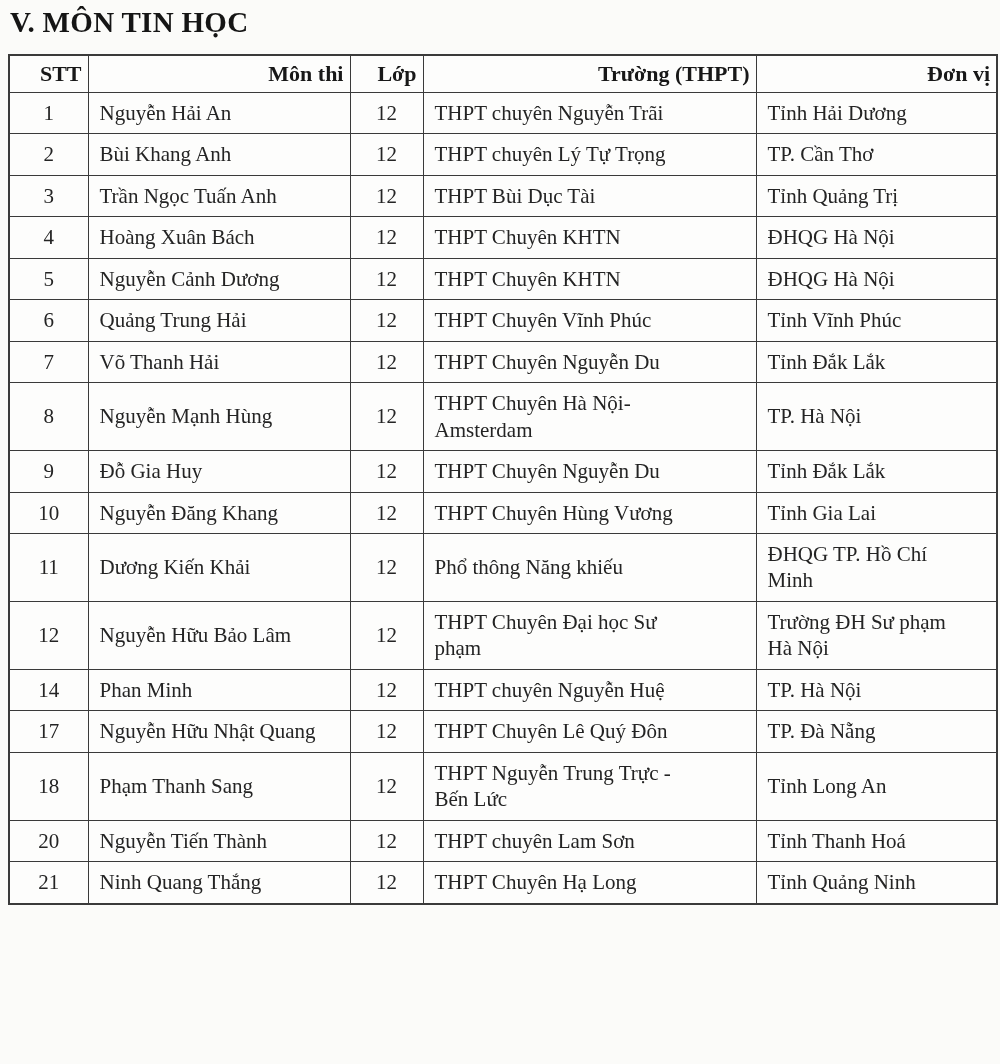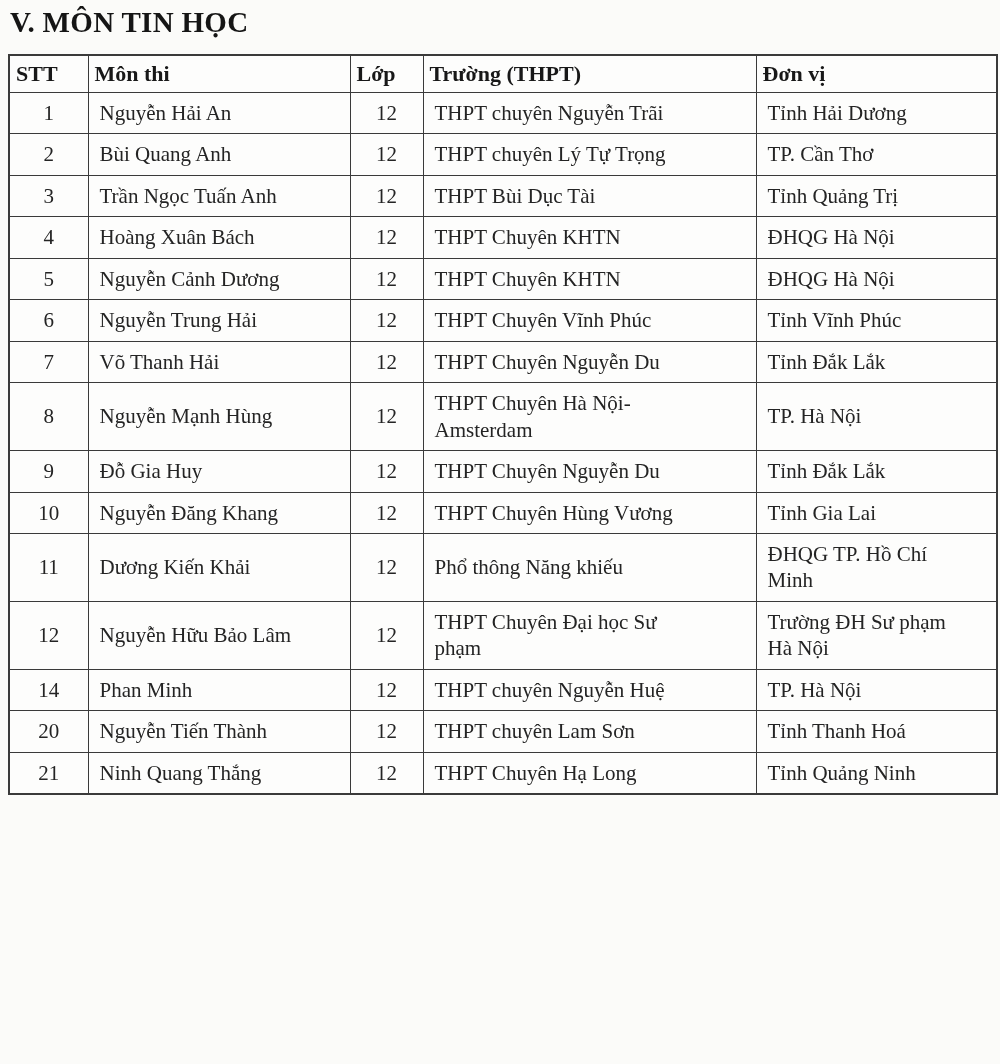--- a/index.html
+++ b/index.html
@@ -35,21 +35,21 @@
   }
   table.results { border-width: 2px; }
   col.c-stt    { width: 79px;  }
   col.c-name   { width: 262px; }
   col.c-grade  { width: 73px;  }
   col.c-school { width: 333px; }
   col.c-unit   { width: 241px; }
   th {
     font-size: 22px;
     font-weight: bold;
-    text-align: left;
+    text-align: right;
     padding: 5px 6px;
     color: #181818;
   }
   td {
     font-size: 21px;
     line-height: 1.26;
     padding: 7px 11px;
     vertical-align: middle;
     white-space: pre-line;
     color: #242424;
@@ -83,21 +83,21 @@
     <tbody id="table-body">
         <tr>
           <td class="center">1</td>
           <td>Nguyễn Hải An</td>
           <td class="center">12</td>
           <td>THPT chuyên Nguyễn Trãi</td>
           <td>Tỉnh Hải Dương</td>
         </tr>
         <tr>
           <td class="center">2</td>
-          <td>Bùi Quang Anh</td>
+          <td>Bùi Khang Anh</td>
           <td class="center">12</td>
           <td>THPT chuyên Lý Tự Trọng</td>
           <td>TP. Cần Thơ</td>
         </tr>
         <tr>
           <td class="center">3</td>
           <td>Trần Ngọc Tuấn Anh</td>
           <td class="center">12</td>
           <td>THPT Bùi Dục Tài</td>
           <td>Tỉnh Quảng Trị</td>
@@ -111,21 +111,21 @@
         </tr>
         <tr>
           <td class="center">5</td>
           <td>Nguyễn Cảnh Dương</td>
           <td class="center">12</td>
           <td>THPT Chuyên KHTN</td>
           <td>ĐHQG Hà Nội</td>
         </tr>
         <tr>
           <td class="center">6</td>
-          <td>Nguyễn Trung Hải</td>
+          <td>Quảng Trung Hải</td>
           <td class="center">12</td>
           <td>THPT Chuyên Vĩnh Phúc</td>
           <td>Tỉnh Vĩnh Phúc</td>
         </tr>
         <tr>
           <td class="center">7</td>
           <td>Võ Thanh Hải</td>
           <td class="center">12</td>
           <td>THPT Chuyên Nguyễn Du</td>
           <td>Tỉnh Đắk Lắk</td>
@@ -170,20 +170,35 @@
 Hà Nội</td>
         </tr>
         <tr>
           <td class="center">14</td>
           <td>Phan Minh</td>
           <td class="center">12</td>
           <td>THPT chuyên Nguyễn Huệ</td>
           <td>TP. Hà Nội</td>
         </tr>
         <tr>
+          <td class="center">17</td>
+          <td>Nguyễn Hữu Nhật Quang</td>
+          <td class="center">12</td>
+          <td>THPT Chuyên Lê Quý Đôn</td>
+          <td>TP. Đà Nẵng</td>
+        </tr>
+        <tr>
+          <td class="center">18</td>
+          <td>Phạm Thanh Sang</td>
+          <td class="center">12</td>
+          <td>THPT Nguyễn Trung Trực -
+Bến Lức</td>
+          <td>Tỉnh Long An</td>
+        </tr>
+        <tr>
           <td class="center">20</td>
           <td>Nguyễn Tiến Thành</td>
           <td class="center">12</td>
           <td>THPT chuyên Lam Sơn</td>
           <td>Tỉnh Thanh Hoá</td>
         </tr>
         <tr>
           <td class="center">21</td>
           <td>Ninh Quang Thắng</td>
           <td class="center">12</td>

